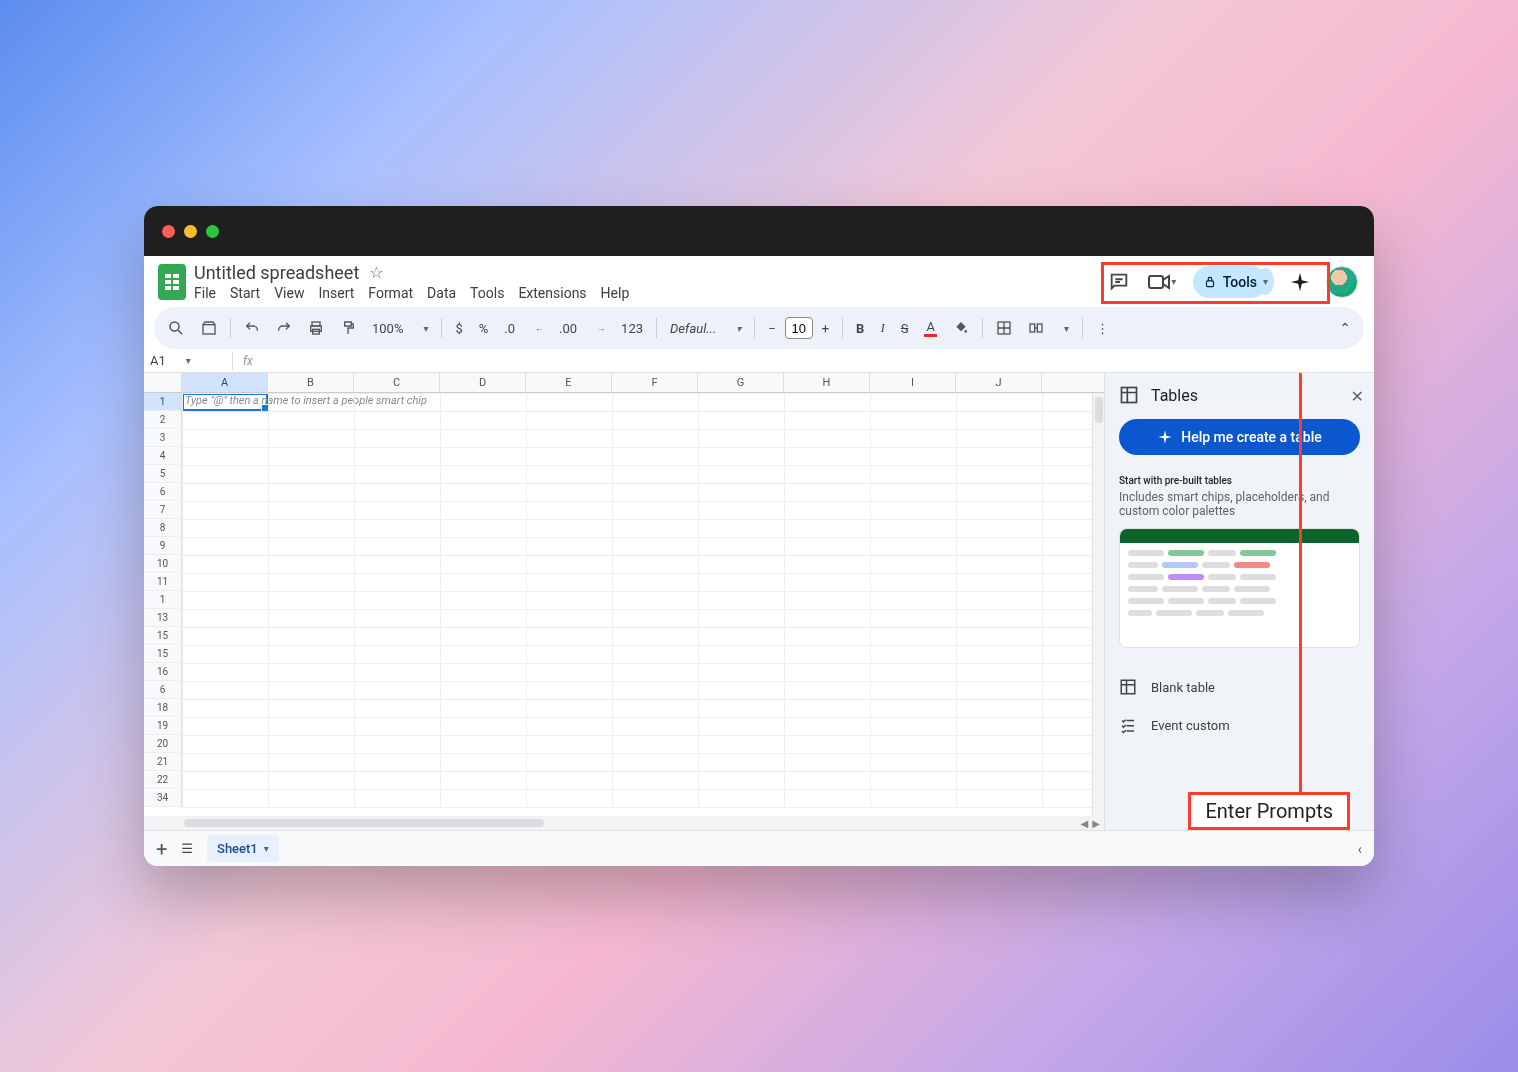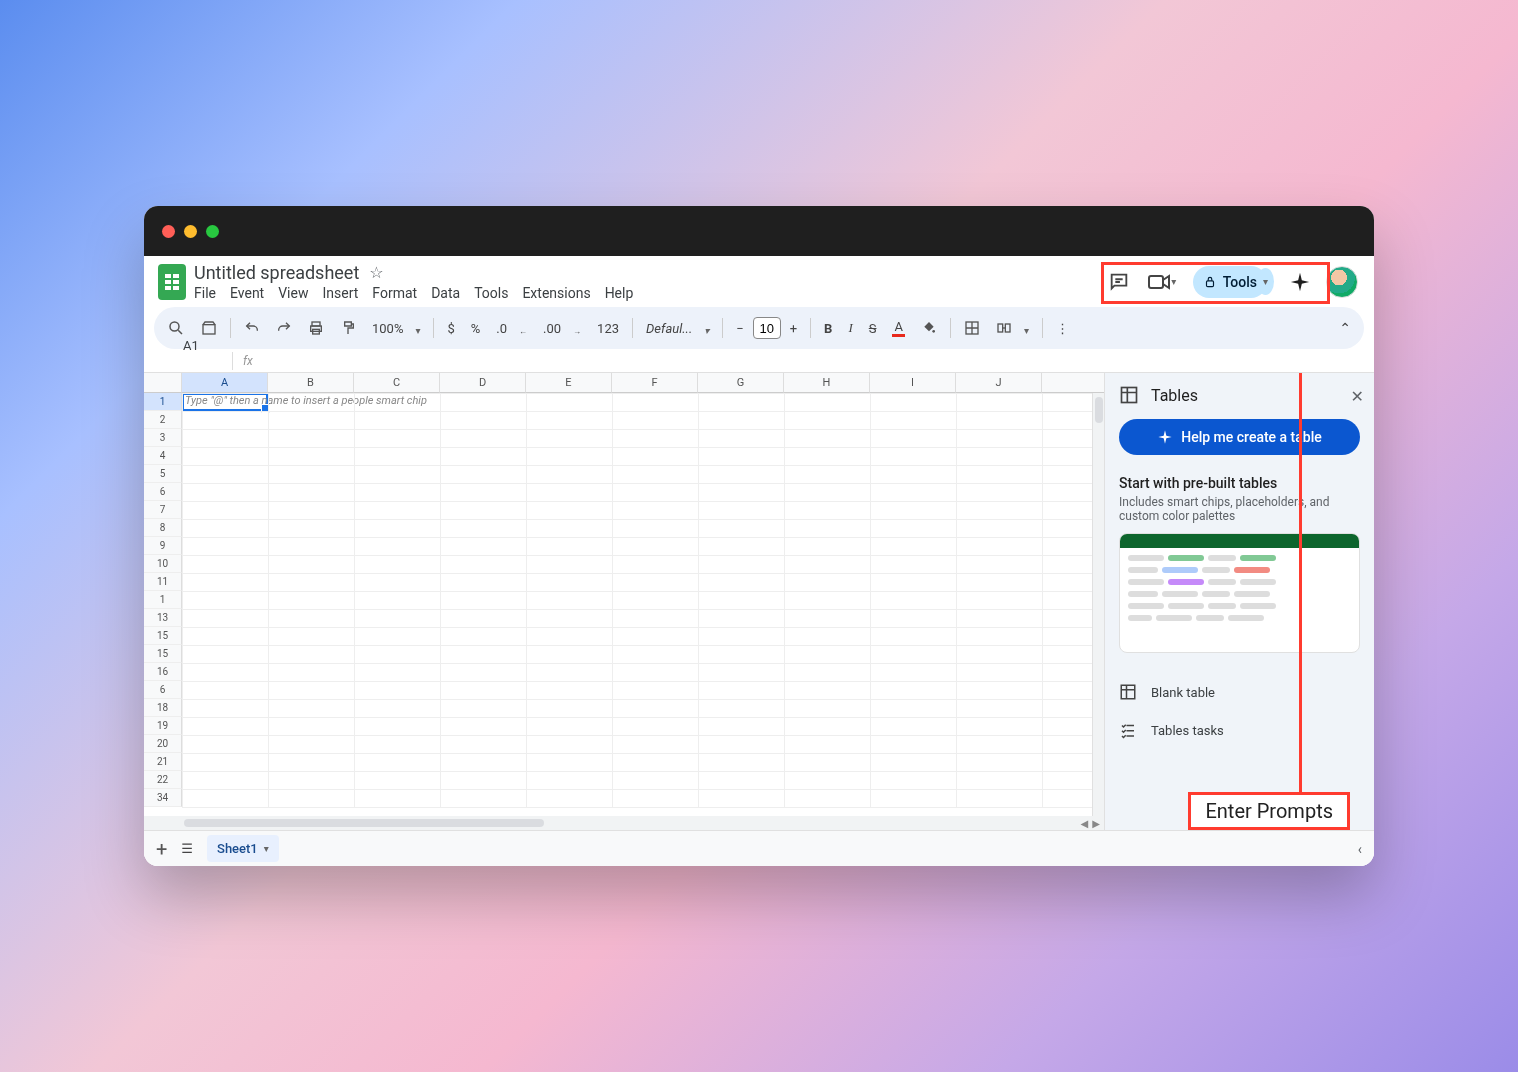--- a/index.html
+++ b/index.html
@@ -98,33 +98,33 @@
   padding:6px 10px;
   gap:10px;
   background:#edf2fa;
   margin:6px 10px 0 10px;
   border-radius:24px;
   height:42px;
   color:#444;
   font-size:13px;
 }
 .tb-sep { width:1px; height:20px; background:#ccc; }
-.tb-item { display:flex; align-items:flex-end; gap:12px; cursor:pointer; padding:0 3px;}
+.tb-item { display:flex; align-items:center; gap:20px; cursor:pointer; padding:0 3px;}
 .tb-item.font-sel { min-width:60px;font-style:italic; }
 .fontsize { display:flex; align-items:center; gap:6px;}
 .fontsize input {
   width:28px; height:22px; text-align:center;
   border:1px solid #888; border-radius:4px; font-size:13px;
 }
 .chev { font-size:10px; color:#666; }
 .namebox-row {
   display:flex; align-items:center; border-bottom:1px solid #e0e0e0;
   height:24px; font-size:13px; color:#3c4043;
 }
-.namebox { width:88px; padding-left:6px; display:flex; align-items:center; gap:20px;flex-direction:column;}
+.namebox { width:88px; padding-left:6px; display:flex; align-items:center; gap:20px;}
 .fx { padding-left:10px; color:#999; font-style:italic; font-size:12px;}
 .content-row { flex:1; display:flex; overflow:hidden; position:relative;}
 .sheet-area { flex:1; display:flex; flex-direction:column; overflow:hidden; }
 .col-headers { display:flex; height:20px; font-size:11px; color:#555;}
 .corner { width:38px; border-right:1px solid #ddd; border-bottom:1px solid #ccc; background:#f8f9fa;}
 .ch { width:86px; text-align:center; border-right:1px solid #ddd; border-bottom:1px solid #ccc; background:#f8f9fa; line-height:20px;}
 .ch.sel { background:#d3e3fd; color:#1a4d8f;}
 .grid-body { display:flex; flex:1; overflow:hidden; position:relative;}
 .row-headers { display:flex; flex-direction:column; }
 .rh { width:38px; height:18px; font-size:10px; text-align:center; background:#f8f9fa; border-bottom:1px solid #eee; border-right:1px solid #ddd; line-height:18px; color:#555;}
@@ -155,21 +155,21 @@
   position:relative;
 }
 .panel-head { display:flex; align-items:center; gap:12px; font-size:16px; color:#1f1f1f; margin-bottom:14px;}
 .panel-close { position:absolute; top:14px; right:10px; color:#5f6368; cursor:pointer; font-size:16px;}
 .create-btn {
   background:#0b57d0; color:#fff;
   display:flex; align-items:center; justify-content:center; gap:8px;
   padding:10px 14px; border-radius:22px; font-size:14px; font-weight:500;
   width:100%; margin-bottom:20px;
 }
-.section-title { font-size:14px; color:#1f1f1f; margin-bottom:4px; font-weight:500;}
+.section-title { font-size:10px; color:#1f1f1f; margin-bottom:4px; font-weight:500;}
 .section-desc { font-size:12px; color:#5f6368; margin-bottom:10px;}
 .preview-card {
   height:120px; border-radius:8px; background:#fff; overflow:hidden;
   border:1px solid #e0e0e0; margin-bottom:20px;
   display:flex; flex-direction:column;
 }
 .preview-head { height:14px; background:#0d652d; display:flex;}
 .preview-row { display:flex; gap:4px; padding:3px 6px; align-items:center;}
 .pv { height:6px; border-radius:3px; }
 .featured-row {
@@ -228,21 +228,21 @@
             <div></div>
           </div>
       </div>
       <div class="title-col">
         <div class="doc-title-row">
           <span class="doc-title">Untitled spreadsheet</span>
           <span class="star">☆</span>
         </div>
         <div class="menus">
           <span>File</span>
-          <span>Event</span>
+          <span>Start</span>
           <span>View</span>
           <span>Insert</span>
           <span>Format</span>
           <span>Data</span>
           <span>Tools</span>
           <span>Extensions</span>
           <span>Help</span>
         </div>
       </div>
 
@@ -551,21 +551,21 @@
               <rect x="3" y="3" width="18" height="18"></rect>
               <path d="M3 9h18M10 3v18"></path>
             </svg>
           <span>Blank table</span>
         </div>
 
         <div class="template-row">
           <svg width="18" height="18" viewBox="0 0 24 24" fill="none" stroke="#444" stroke-width="2">
               <path d="M4 6l2 2 3-3M10 6h10M4 13l2 2 3-3M10 13h10M4 20l2 2 3-3M10 20h10"></path>
             </svg>
-          <span>Tables tasks</span>
+          <span>Event custom</span>
         </div>
 
         <div class="annot-line annot-vert" style="top:-40px; right:72px; height:500px"></div>
         <div class="callout" style="bottom:0; right:24px">
           <span>Enter Prompts</span>
         </div>
       </div>
     </div>
 
     <div class="sheet-tabs">

